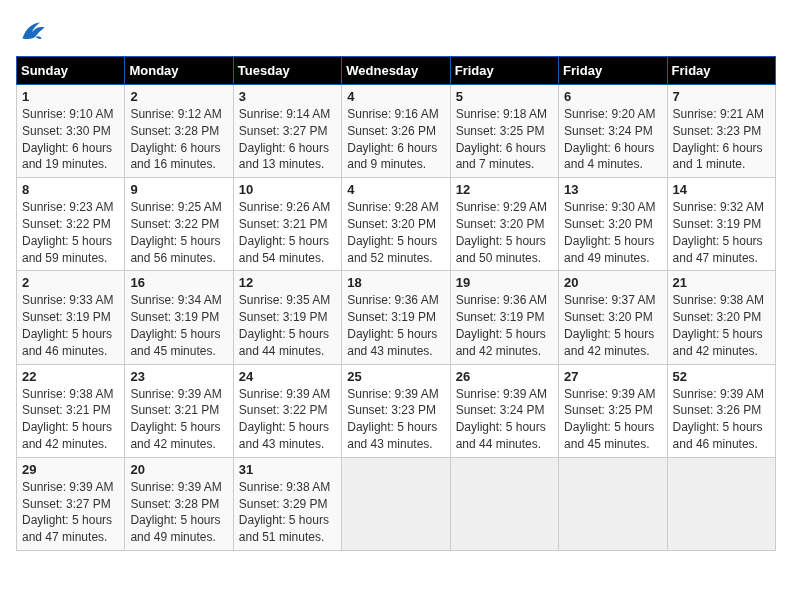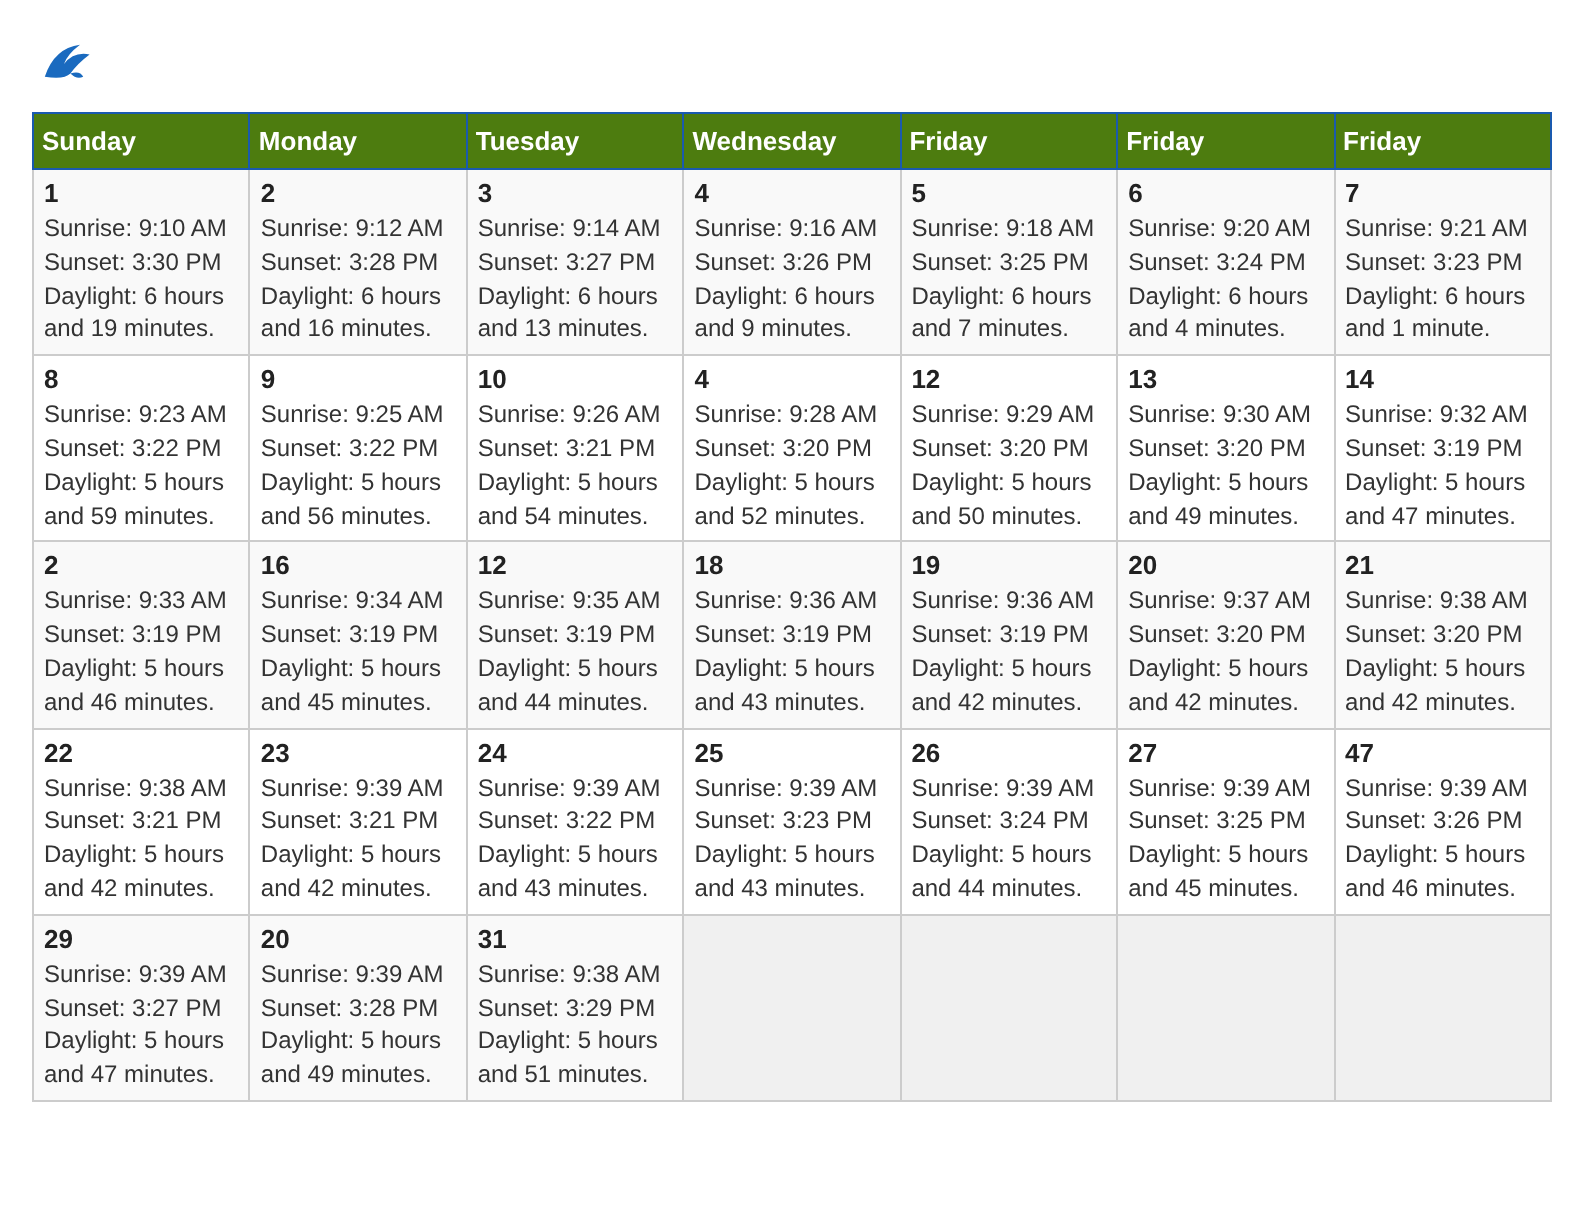--- a/index.html
+++ b/index.html
@@ -36,21 +36,21 @@
     .subtitle {
       font-size: 16px;
       color: #555;
     }
     .calendar-table {
       width: 100%;
       border-collapse: collapse;
       font-size: 11px;
     }
     .calendar-table thead th {
-      background-color: #4d7c0f;
+      background-color: #000000;
       color: #fff;
       padding: 6px 4px;
       text-align: left;
       font-size: 13px;
       font-weight: bold;
       border: 1px solid #1a5aaf;
     }
     .calendar-table tbody td {
       vertical-align: top;
       padding: 4px 5px;
@@ -221,21 +221,21 @@
         </td>
         <td>
           <span class="day-number">26</span>
           <div class="day-detail">Sunrise: 9:39 AM<br>Sunset: 3:24 PM<br>Daylight: 5 hours and 44 minutes.</div>
         </td>
         <td>
           <span class="day-number">27</span>
           <div class="day-detail">Sunrise: 9:39 AM<br>Sunset: 3:25 PM<br>Daylight: 5 hours and 45 minutes.</div>
         </td>
         <td>
-          <span class="day-number">47</span>
+          <span class="day-number">52</span>
           <div class="day-detail">Sunrise: 9:39 AM<br>Sunset: 3:26 PM<br>Daylight: 5 hours and 46 minutes.</div>
         </td>
       </tr>
       <tr>
         <td>
           <span class="day-number">29</span>
           <div class="day-detail">Sunrise: 9:39 AM<br>Sunset: 3:27 PM<br>Daylight: 5 hours and 47 minutes.</div>
         </td>
         <td>
           <span class="day-number">20</span>

